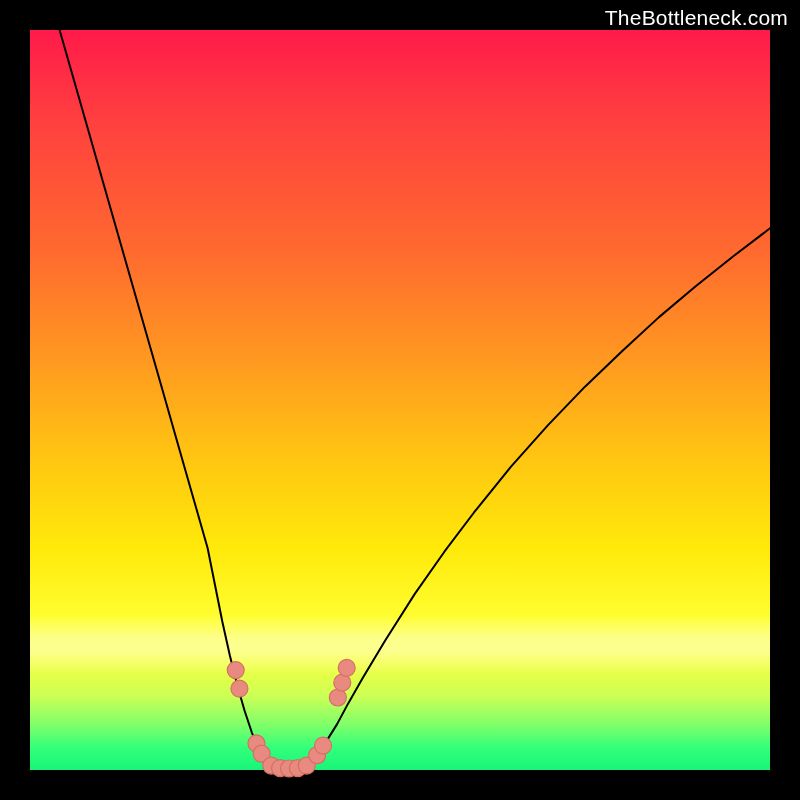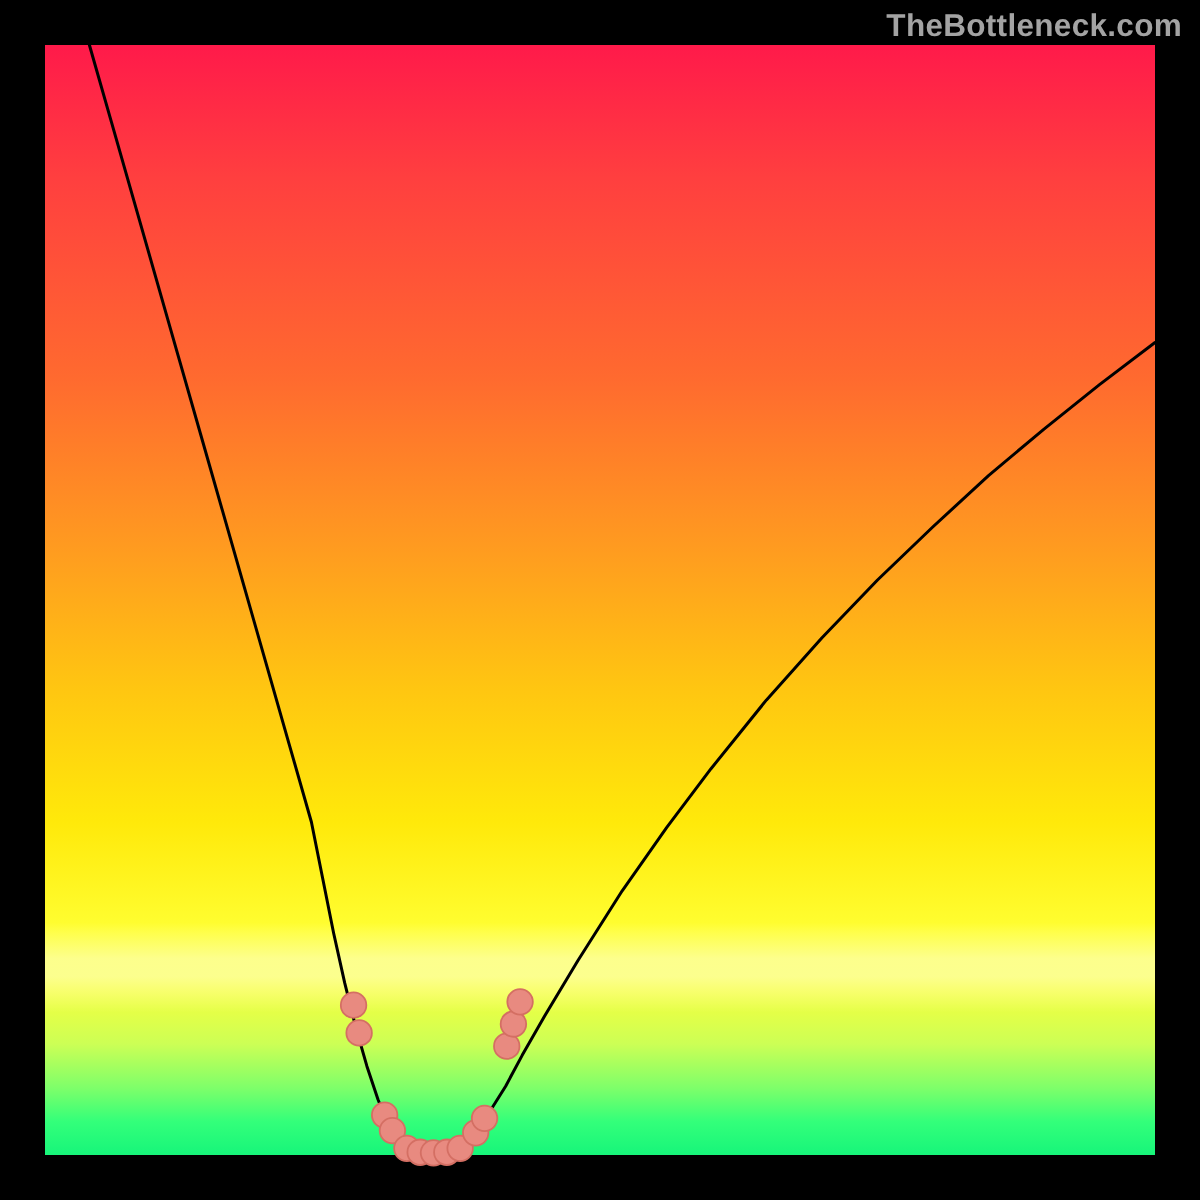--- a/index.html
+++ b/index.html
@@ -54,23 +54,23 @@
       rgba(255,255,200,0.0) 0%,
       rgba(255,255,210,0.55) 40%,
       rgba(255,255,210,0.55) 60%,
       rgba(255,255,200,0.0) 100%
     );
   }
   .watermark {
     position: absolute;
     top: 6px;
     right: 12px;
-    color: #a3a3a3;
+    color: #ffffff;
     font-size: 21px;
-    font-weight: 700;
+    font-weight: 400;
     letter-spacing: 0.2px;
     user-select: none;
   }
   svg.curves {
     position: absolute;
     left: 0;
     top: 0;
     width: 740px;
     height: 740px;
     overflow: visible;

